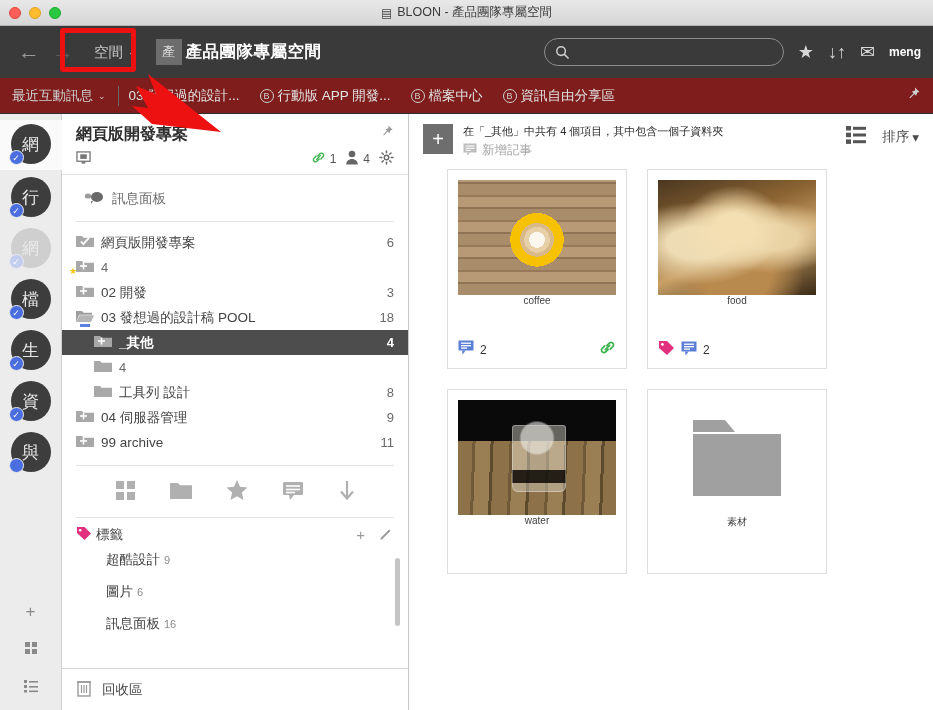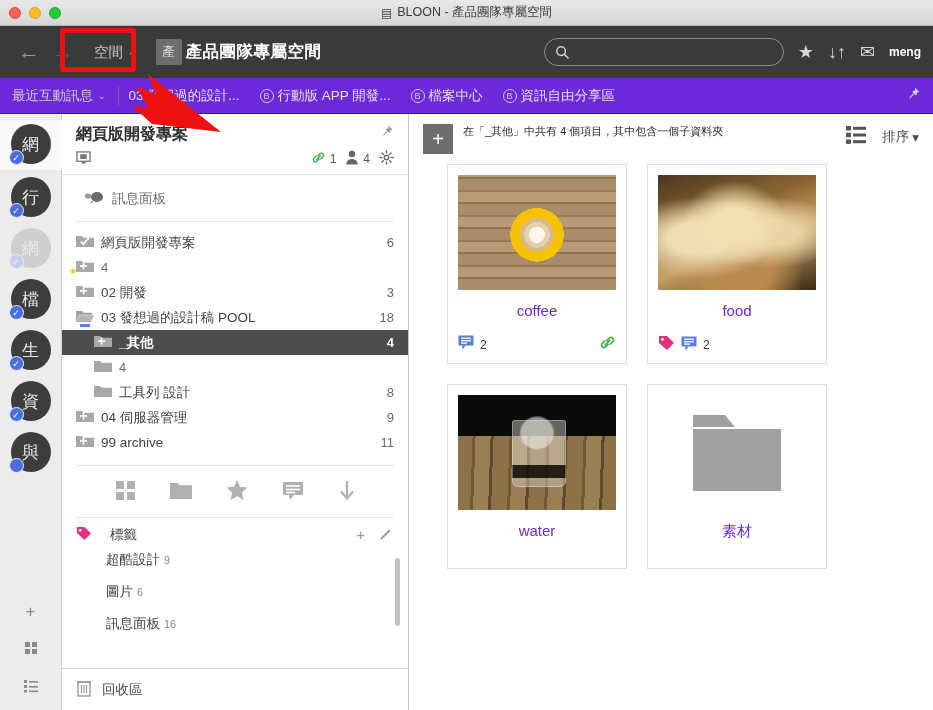--- a/index.html
+++ b/index.html
@@ -56,21 +56,21 @@
   .search-input {
     background: transparent; border: none; outline: none; color: #ddd;
     font-size: 12px; width: 100%; margin-left: 6px;
     font-family: "Liberation Sans", sans-serif;
   }
   .tb-icon { color: #d8d8d8; font-size: 18px; line-height: 1; }
   .user-name { color: #fff; font-size: 12px; font-weight: bold; }
 
   
   .tabbar {
-    height: 36px; background: #6d28d9; display: flex; align-items: center;
+    height: 36px; background: #7f1d1d; display: flex; align-items: center;
     padding: 0 12px; gap: 0; flex: 0 0 36px; border-bottom: 1px solid #2f2f2f;
   }
   .tab-recent { color: #cfcfcf; font-size: 13.5px; display: flex; align-items: center; gap: 5px; padding-right: 12px; }
   .tab-sep { width: 1px; height: 20px; background: #6a6a6a; }
   .tab {
     color: #e2e2e2; font-size: 13.5px; padding: 0 10px; display: flex;
     align-items: center; gap: 4px; white-space: nowrap;
   }
   .bcircle {
     display: inline-flex; align-items: center; justify-content: center;
@@ -142,21 +142,21 @@
   .fico { width: 18px; margin-right: 7px; flex: 0 0 18px; position: relative; display: inline-block; }
   .star-mini { position: absolute; left: -7px; top: 7px; color: #f2c200; font-size: 9px; }
   .minus-mini { position: absolute; left: 4px; top: 9px; color: #5b7fe0; font-size: 10px; }
 
   .icon-row {
     display: flex; justify-content: center; gap: 34px; align-items: center;
     padding: 14px 0 12px; margin: 10px 14px 0; border-top: 1px solid #e4e4e4;
     color: #b0b0b0;
   }
   .tags-sec { border-top: 1px solid #e4e4e4; margin: 0 14px; padding-top: 8px; position: relative; }
-  .tags-head { display: flex; align-items: flex-start; gap: 18px; font-size: 13.5px; color: #444; }
+  .tags-head { display: flex; align-items: flex-start; gap: 4px; font-size: 13.5px; color: #444; }
   .tags-head .acts { margin-left: auto; display: flex; gap: 14px; color: #9a9a9a; font-size: 15px; }
   .tag-item { padding: 7px 0 7px 30px; font-size: 13.5px; color: #3d3d3d; }
   .tag-item .tnum { color: #8a8a8a; font-size: 11px; margin-left: 4px; }
   .tag-scroll {
     position: absolute; right: -6px; top: 40px; width: 5px; height: 68px;
     background: #c4c4c4; border-radius: 3px;
   }
   .trash-bar {
     border-top: 1px solid #d4d4d4; padding: 10px 14px; display: flex;
     align-items: center; gap: 10px; font-size: 13.5px; color: #4a4a4a;
@@ -177,21 +177,21 @@
   .sort-btn { font-size: 13.5px; color: #4a4a4a; display: flex; align-items: center; gap: 3px; }
 
   .cards { display: flex; flex-wrap: wrap; gap: 20px; padding: 2px 14px 14px 38px; align-content: flex-start; }
   .card {
     width: 180px; background: #fff; border: 1px solid #ddd;
     display: flex; flex-direction: column; padding: 10px 10px 8px;
   }
   .card.tall { height: 200px; }
   .card.short { height: 185px; }
   .thumb { width: 100%; height: 115px; overflow: hidden; position: relative; }
-  .card-name { text-align: center; font-size: 15px; color: #6d28d9; margin-top: 12px; }
+  .card-name { text-align: center; font-size: 10px; color: #404040; }
   .card-foot { display: flex; align-items: center; gap: 6px; margin-top: auto; padding-top: 8px; }
   .cmt-count { font-size: 12px; color: #333; }
   .foot-spacer { flex: 1; }
 
   
   .th-coffee {
     background:
       radial-gradient(circle at 50% 52%, #fbf6ee 0 8%, #e7cfa8 8% 13%, #d9b88a 13% 17%, rgba(0,0,0,0) 17%),
       radial-gradient(circle at 50% 52%, #f6c200 0 27%, rgba(0,0,0,0) 27%),
       repeating-linear-gradient(0deg,#a98c6a 0 11px,#8e7454 11px 13px,#b99a76 13px 23px,#97795a 23px 25px);
@@ -612,20 +612,34 @@
         </span>
         <span>回收區</span>
       </div>
     </div>
 
     <div class="main">
       <div class="main-head">
         <div class="add-btn">+</div>
         <div class="head-texts">
           <div class="head-title">在「_其他」中共有 4 個項目，其中包含一個子資料夾</div>
+          <div class="head-sub">
+            <span>
+              <svg width="14" height="13" viewBox="0 0 14 13">
+                  <rect x="0.5" y="0.5" width="13" height="9" fill="#bdbdbd"></rect>
+                  <path d="M4 9.5l.5 3 2.5-3z" fill="#bdbdbd"></path>
+                  <g stroke="#fff" stroke-width="1.1">
+                    <line x1="2.5" y1="3" x2="11.5" y2="3"></line>
+                    <line x1="2.5" y1="5.3" x2="11.5" y2="5.3"></line>
+                    <line x1="2.5" y1="7.4" x2="8" y2="7.4"></line>
+                  </g>
+                </svg>
+            </span>
+            <span>新增記事</span>
+          </div>
         </div>
         <div class="head-right">
           <span>
             <svg width="20" height="18" viewBox="0 0 20 18">
                 <rect x="0" y="0" width="5" height="4.5" fill="#555"></rect>
                 <rect x="7" y="0.8" width="13" height="3" fill="#555"></rect>
                 <rect x="0" y="6.7" width="5" height="4.5" fill="#555"></rect>
                 <rect x="7" y="7.5" width="13" height="3" fill="#555"></rect>
                 <rect x="0" y="13.4" width="5" height="4.5" fill="#555"></rect>
                 <rect x="7" y="14.2" width="13" height="3" fill="#555"></rect>

